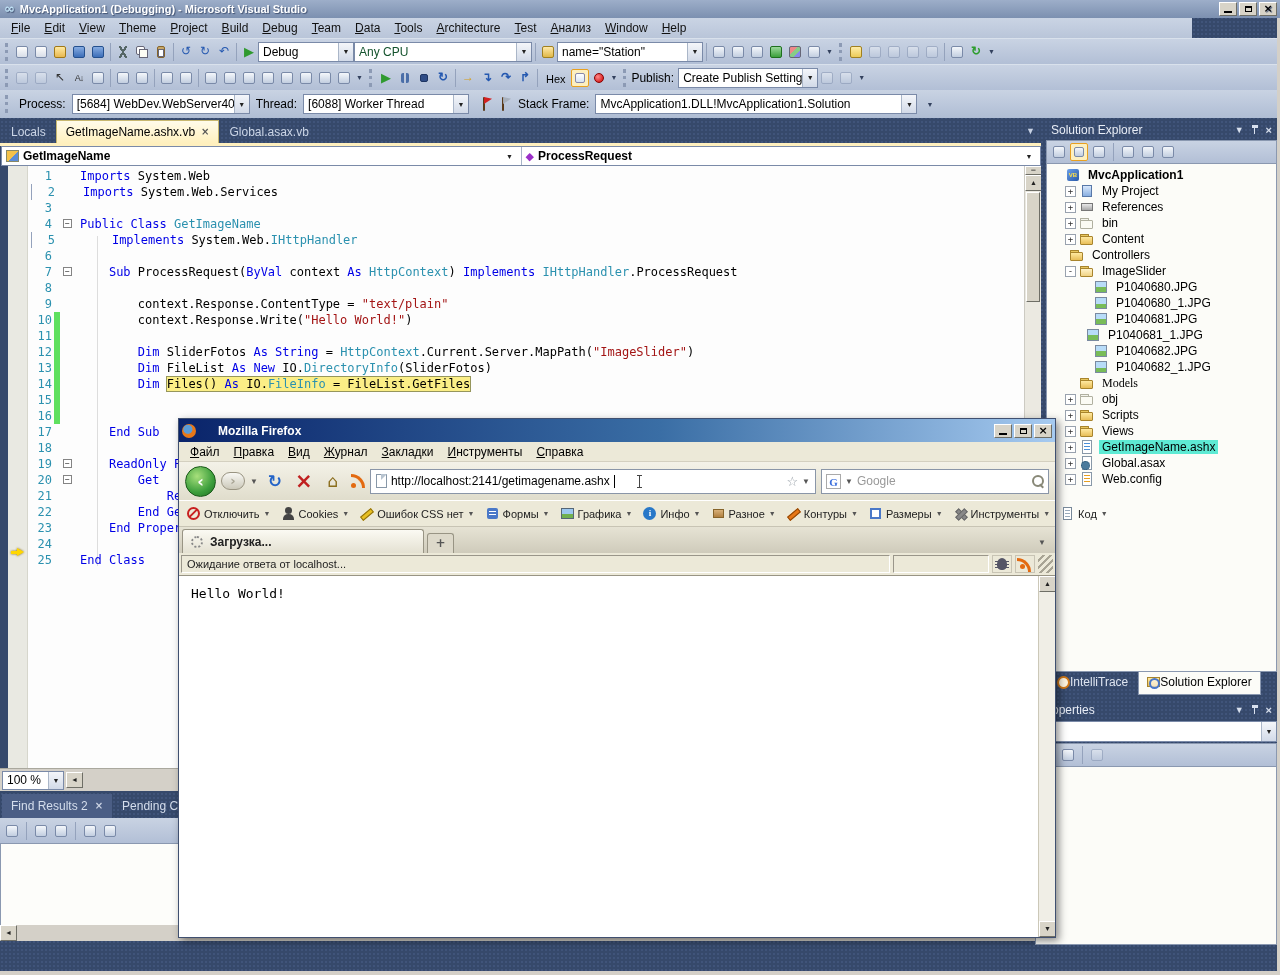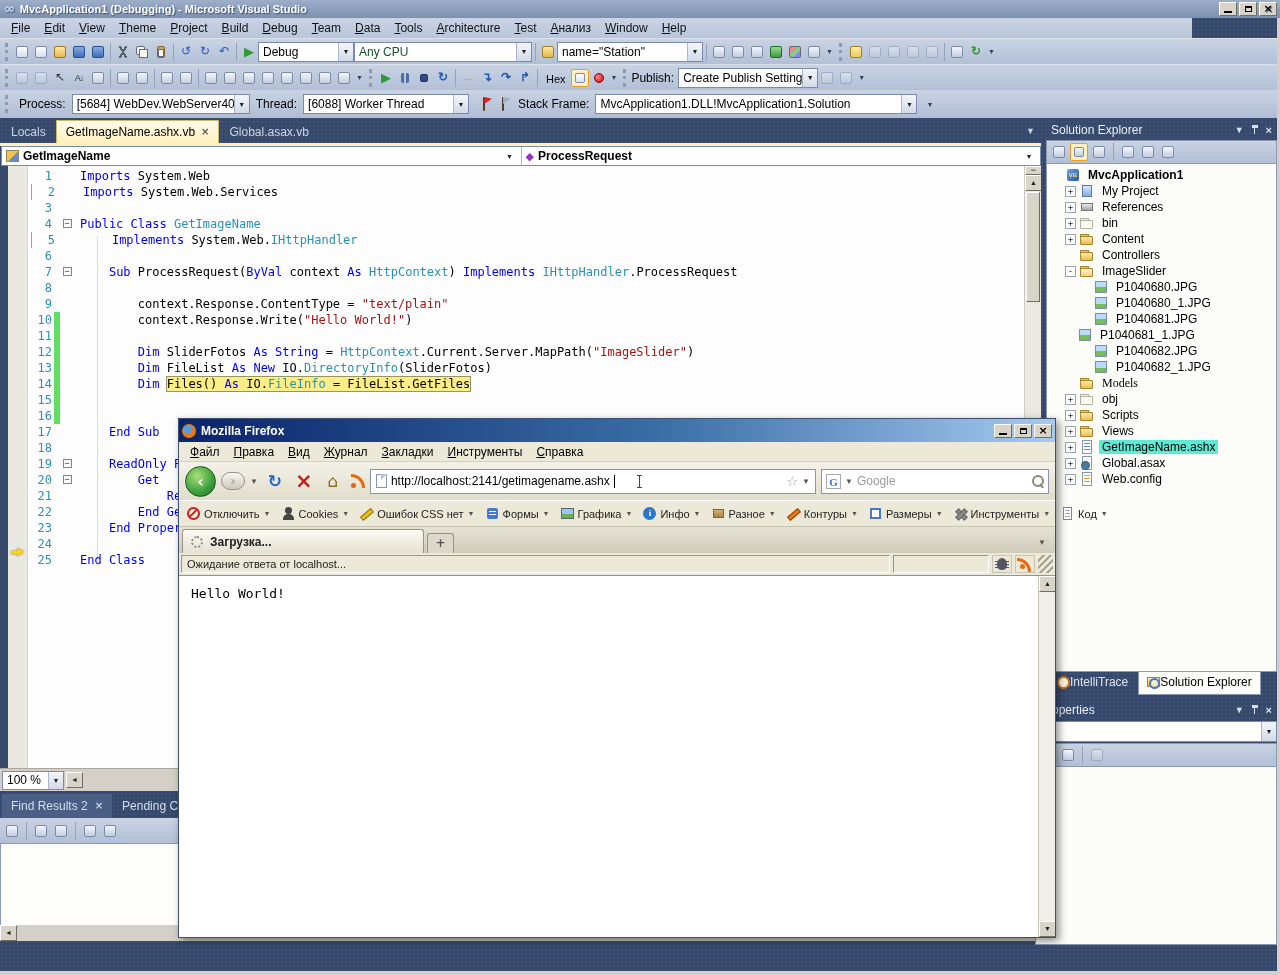--- a/index.html
+++ b/index.html
@@ -170,21 +170,21 @@
 .dt-se::after{content:"";position:absolute;right:0;bottom:0;width:7px;height:7px;border:2px solid #4A78C8;border-radius:50%;background:rgba(255,255,255,.6)}
 
 
 #props{position:absolute;left:1035px;top:700px;width:242px;height:247px}
 #props .pcombo{margin:1px 0;height:21px}
 #props-toolbar{height:24px;background:linear-gradient(#C9D3E3,#B2BFD6);border:1px solid #8A98B0;display:flex;align-items:center;gap:2px;padding-left:3px}
 #props-content{height:178px;background:#FCFCF8;border:1px solid #8A98B0;border-top:none}
 
 
 #ff{position:absolute;left:178px;top:418px;width:878px;height:520px;background:#ECE9D8;border:1px solid #405070;box-shadow:3px 3px 8px rgba(0,0,0,.45);z-index:10;display:flex;flex-direction:column}
-#ff-title{height:23px;background:linear-gradient(90deg,#0A246A,#3A6EA5 55%,#A6CAF0);display:flex;align-items:center;gap:5px;padding:0 3px;color:#fff;font-weight:bold;font-size:12px;flex:none}
+#ff-title{height:23px;background:linear-gradient(90deg,#0A246A,#3A6EA5 55%,#A6CAF0);display:flex;align-items:center;gap:22px;padding:0 3px;color:#fff;font-weight:bold;font-size:12px;flex:none}
 .fflogo{width:14px;height:14px;border-radius:50%;background:radial-gradient(circle at 42% 38%,#5A9CD8 0 34%,#E87818 42% 72%,#A84A08 100%);flex:none}
 #ff-title .wbtns{margin-left:auto}
 #ff-menu{height:20px;background:#ECE9D8;border-bottom:1px solid #D4D0C0;display:flex;align-items:center;padding-left:4px;font-size:12px;color:#000;flex:none}
 #ff-nav{height:38px;background:linear-gradient(#F4F2E8,#E0DDCC);display:flex;align-items:center;gap:5px;padding:0 6px;flex:none}
 #backbtn{width:31px;height:31px;border-radius:50%;background:radial-gradient(circle at 38% 32%,#A8E07C,#3C9E3C 60%,#1E6E1E);border:1px solid #1A5A1A;color:#fff;font:bold 16px/29px "DejaVu Sans",sans-serif;text-align:center;flex:none}
 #fwdbtn{width:24px;height:18px;border-radius:9px;background:linear-gradient(#F8F8F4,#CCC9BA);border:1px solid #999482;color:#AAA augment;color:#A8A494;font:bold 13px/16px "DejaVu Sans",sans-serif;text-align:center;flex:none}
 .navsm{font-size:8px;color:#555}
 .navbtn{width:24px;height:26px;display:flex;align-items:center;justify-content:center;flex:none}
 #reloadbtn{color:#2464C8;font:bold 17px/17px "DejaVu Sans",sans-serif}
 #stopbtn{color:#C02020;font:bold 21px/17px "DejaVu Sans",sans-serif}
@@ -579,21 +579,21 @@
         <div class="trow" style="padding-left: 18px;">
           <span class="texp">+</span>
           <span class="tico t-folder-dim"></span>
           <span class="tlabel">bin</span>
         </div>
         <div class="trow" style="padding-left: 18px;">
           <span class="texp">+</span>
           <span class="tico t-folder"></span>
           <span class="tlabel">Content</span>
         </div>
-        <div class="trow" style="padding-left: 18px;">
+        <div class="trow" style="padding-left: 8px;">
           <span class="tspc"></span>
           <span class="tico t-folder"></span>
           <span class="tlabel">Controllers</span>
         </div>
         <div class="trow" style="padding-left: 18px;">
           <span class="texp">-</span>
           <span class="tico t-folder-open"></span>
           <span class="tlabel">ImageSlider</span>
         </div>
         <div class="trow" style="padding-left: 32px;">
@@ -604,21 +604,21 @@
         <div class="trow" style="padding-left: 32px;">
           <span class="tspc"></span>
           <span class="tico t-image"></span>
           <span class="tlabel">P1040680_1.JPG</span>
         </div>
         <div class="trow" style="padding-left: 32px;">
           <span class="tspc"></span>
           <span class="tico t-image"></span>
           <span class="tlabel">P1040681.JPG</span>
         </div>
-        <div class="trow" style="padding-left: 16px;">
+        <div class="trow" style="padding-left: 24px;">
           <span class="tspc"></span>
           <span class="tico t-image"></span>
           <span class="tlabel">P1040681_1.JPG</span>
         </div>
         <div class="trow" style="padding-left: 32px;">
           <span class="tspc"></span>
           <span class="tico t-image"></span>
           <span class="tlabel">P1040682.JPG</span>
         </div>
         <div class="trow" style="padding-left: 32px;">

